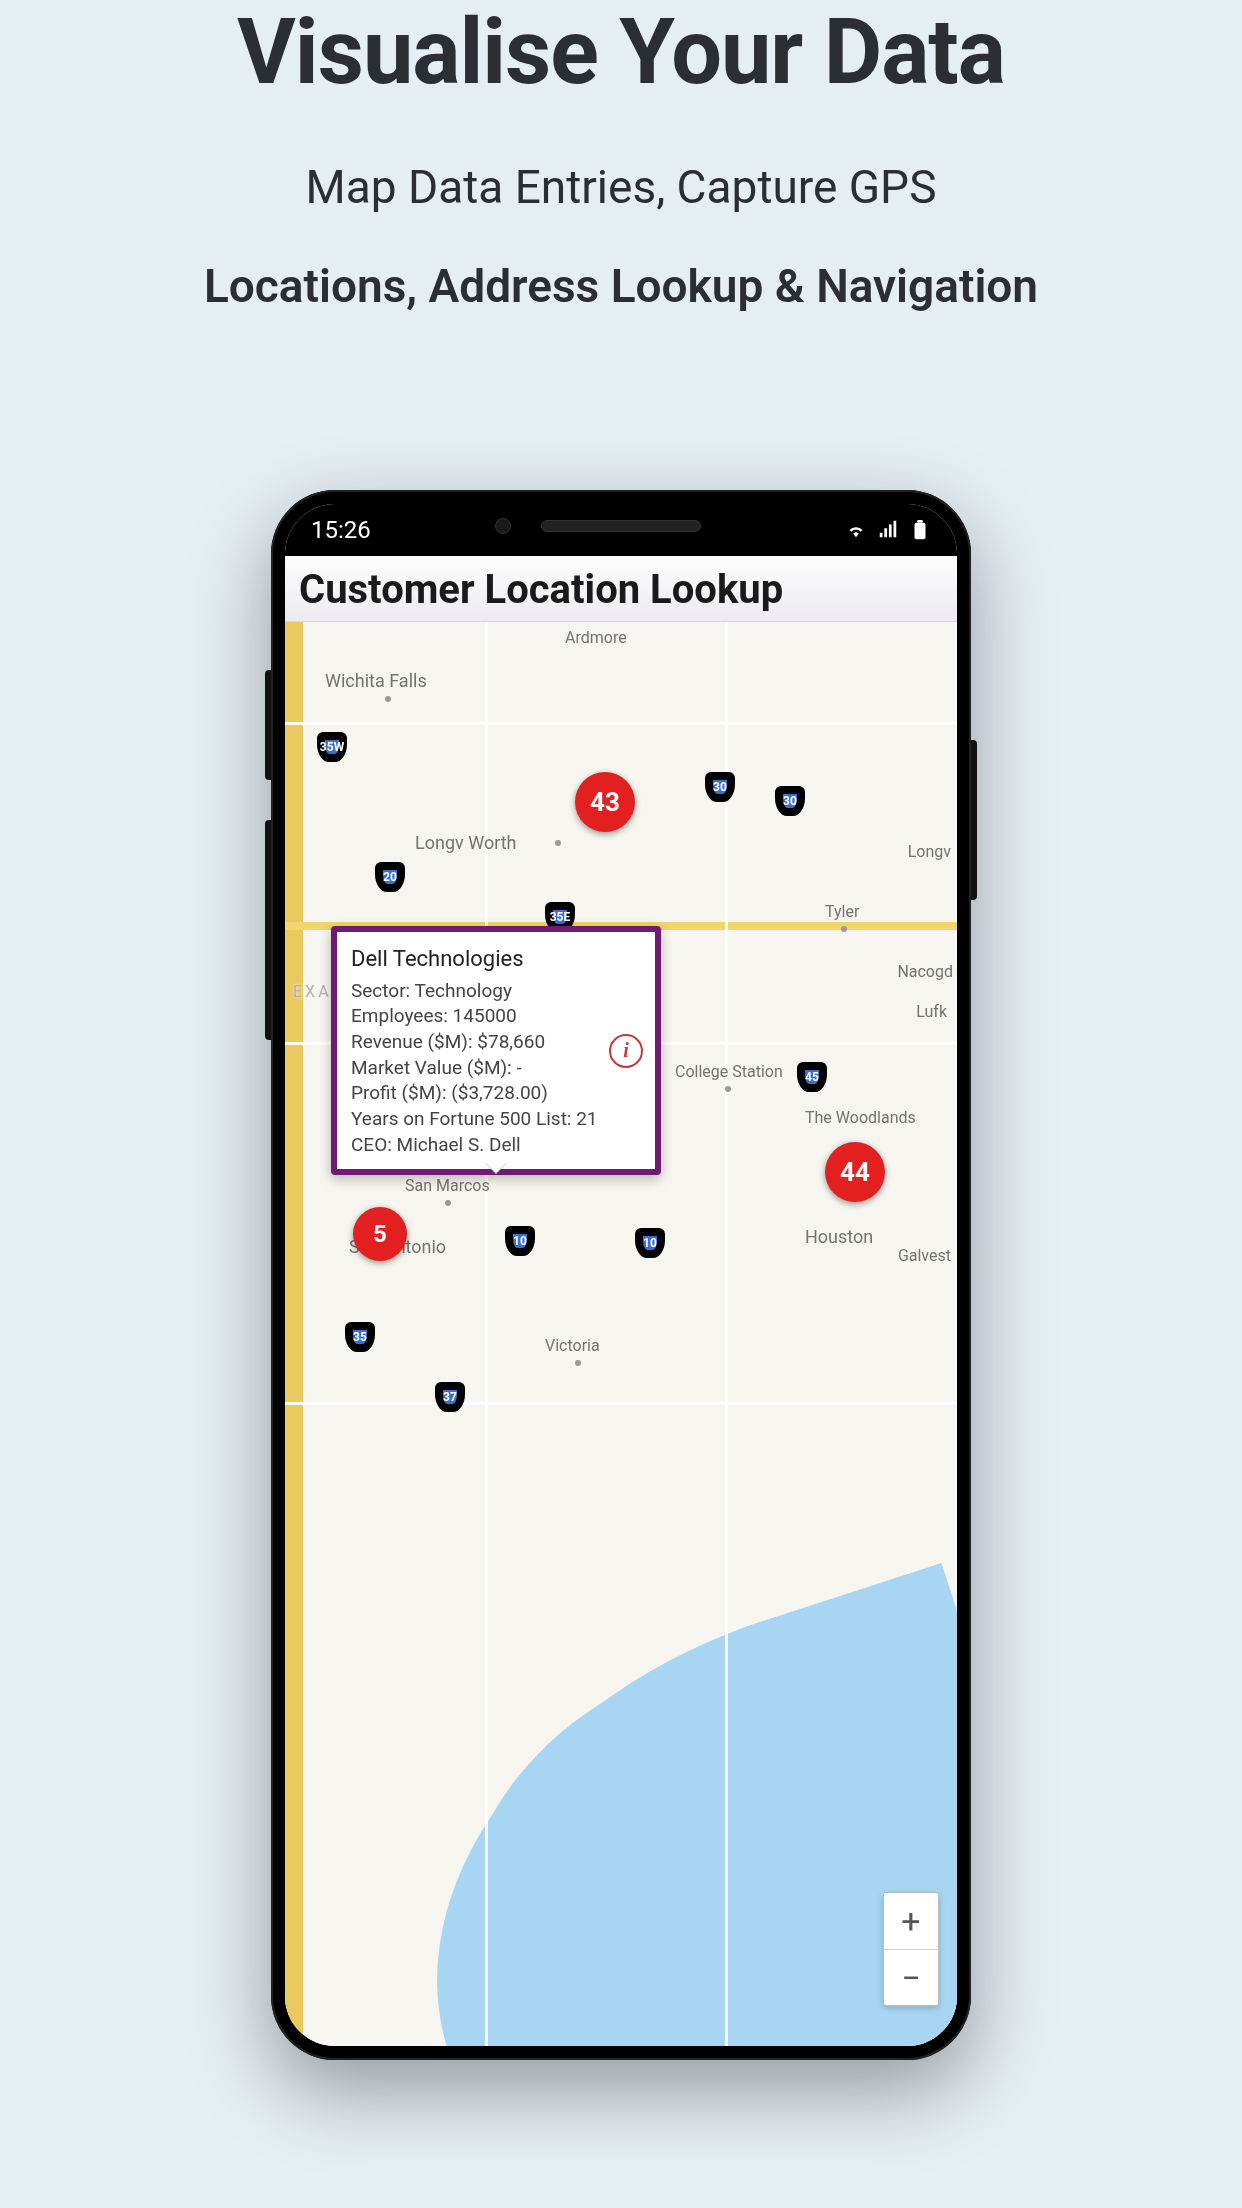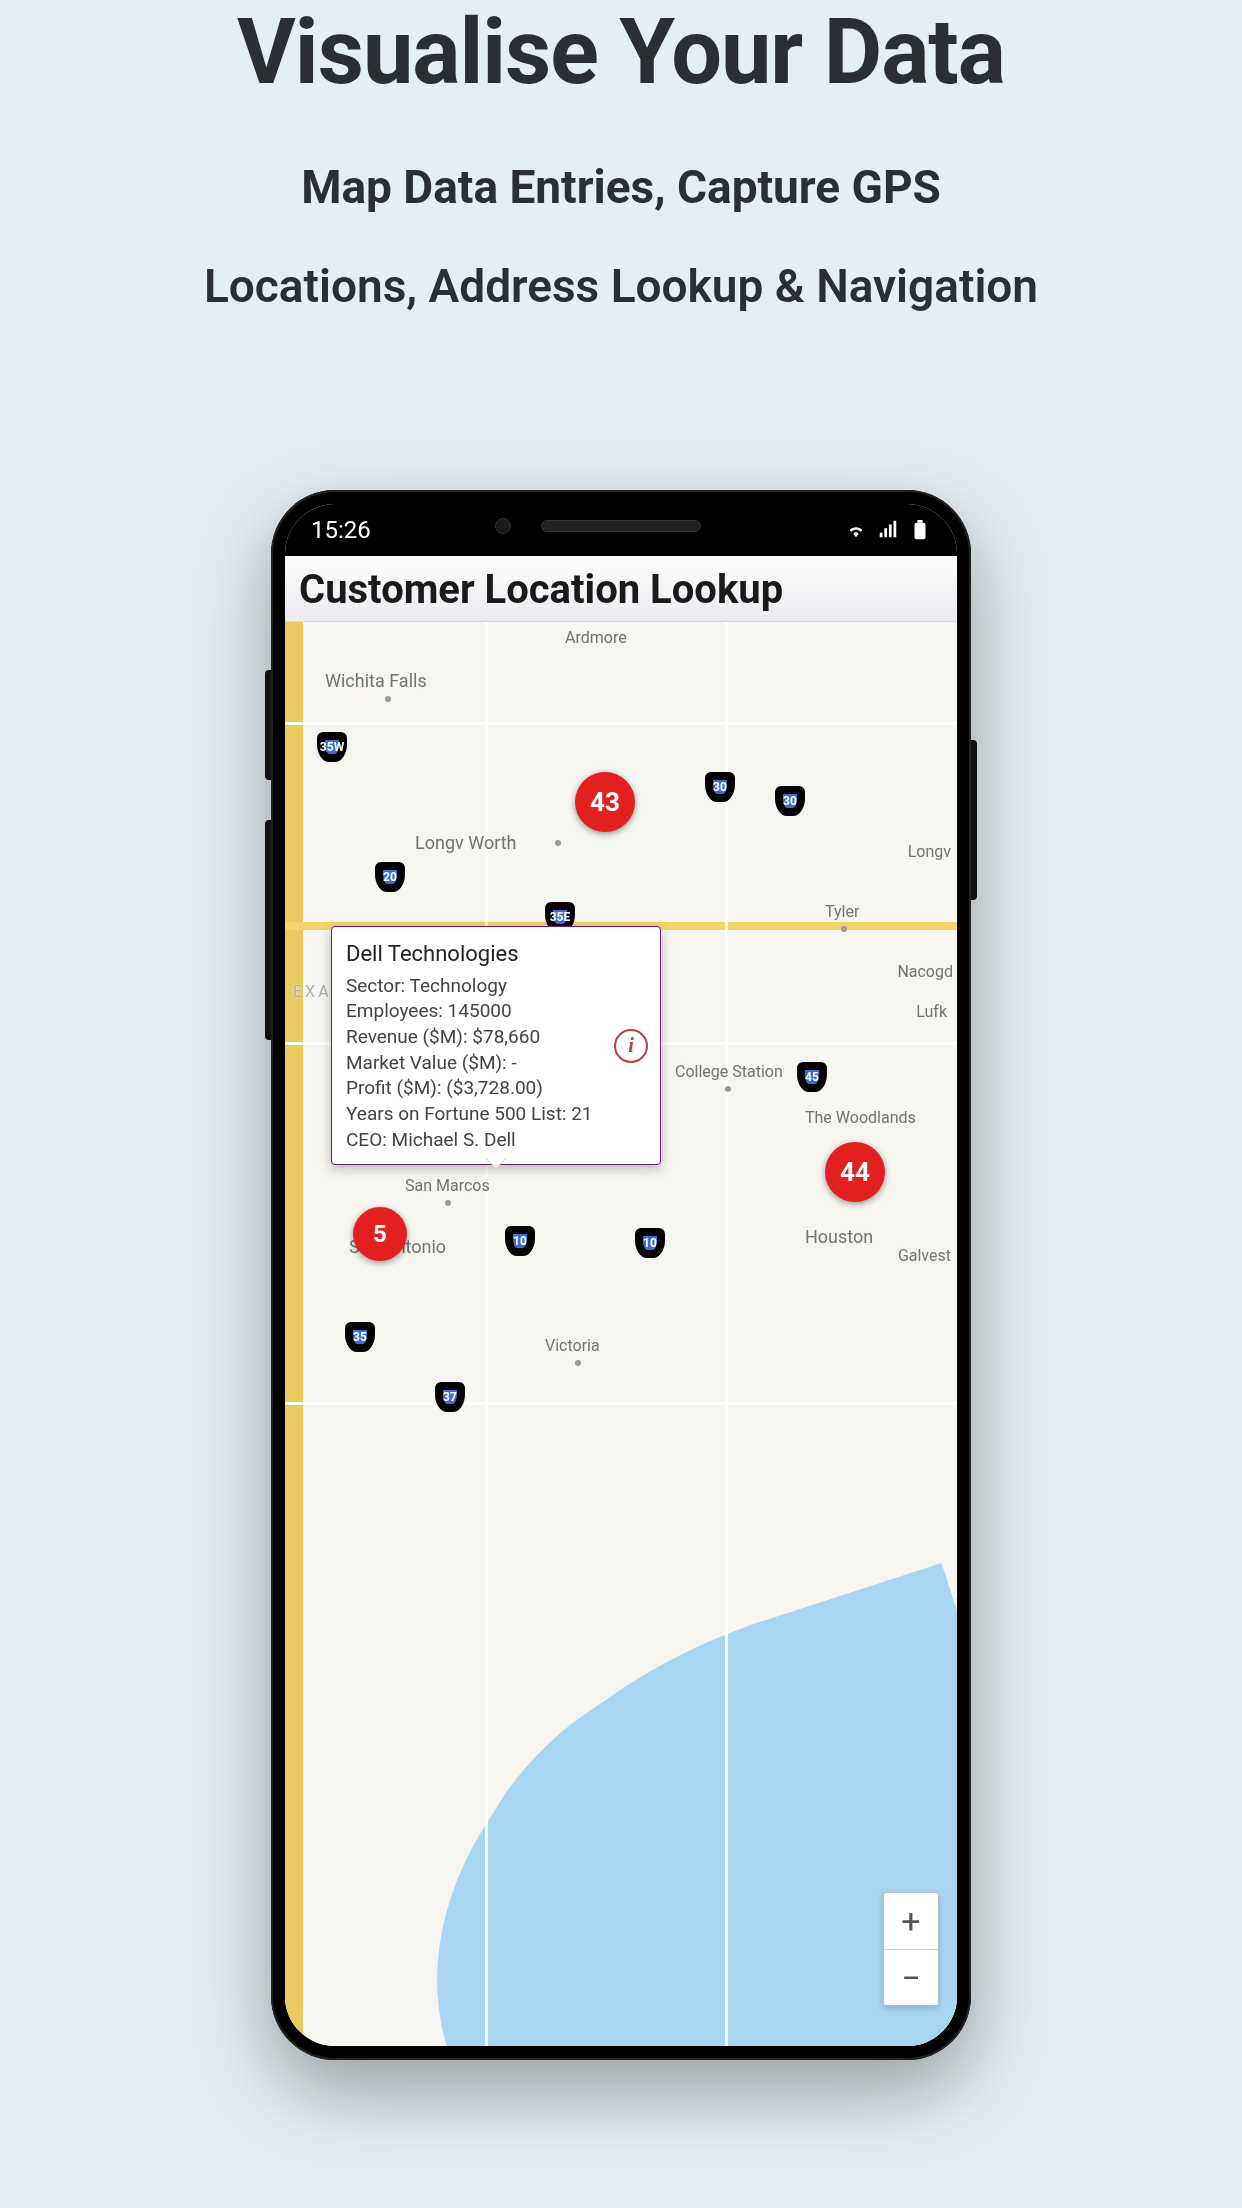--- a/index.html
+++ b/index.html
@@ -14,21 +14,21 @@
   .promo-title {
     text-align: center;
     font-size: 90px;
     font-weight: 700;
     color: #2b2e33;
     letter-spacing: -1px;
   }
   .promo-sub {
     text-align: center;
     font-size: 46px;
-    font-weight: 700;
+    font-weight: 400;
     color: #2b2e33;
     margin-top: 55px;
   }
   .promo-sub2 {
     text-align: center;
     font-size: 46px;
     font-weight: 600;
     color: #2b2e33;
     margin-top: 45px;
   }
@@ -214,21 +214,21 @@
     transform: translate(-50%,-50%);
     cursor: pointer;
     box-shadow: 0 1px 4px rgba(0,0,0,0.4);
   }
 
   .info-card {
     position: absolute;
     left: 40px; top: 400px;
     width: 330px;
     background: #ffffff;
-    border: 1px solid #701a75;
+    border: 6px solid #701a75;
     border-radius: 4px;
     box-shadow: 0 4px 12px rgba(0,0,0,0.25);
     padding: 12px 14px;
     font-size: 19px;
     color: #444;
     line-height: 1.35;
     z-index: 30;
   }
   .info-card .title {
     font-size: 22px;

